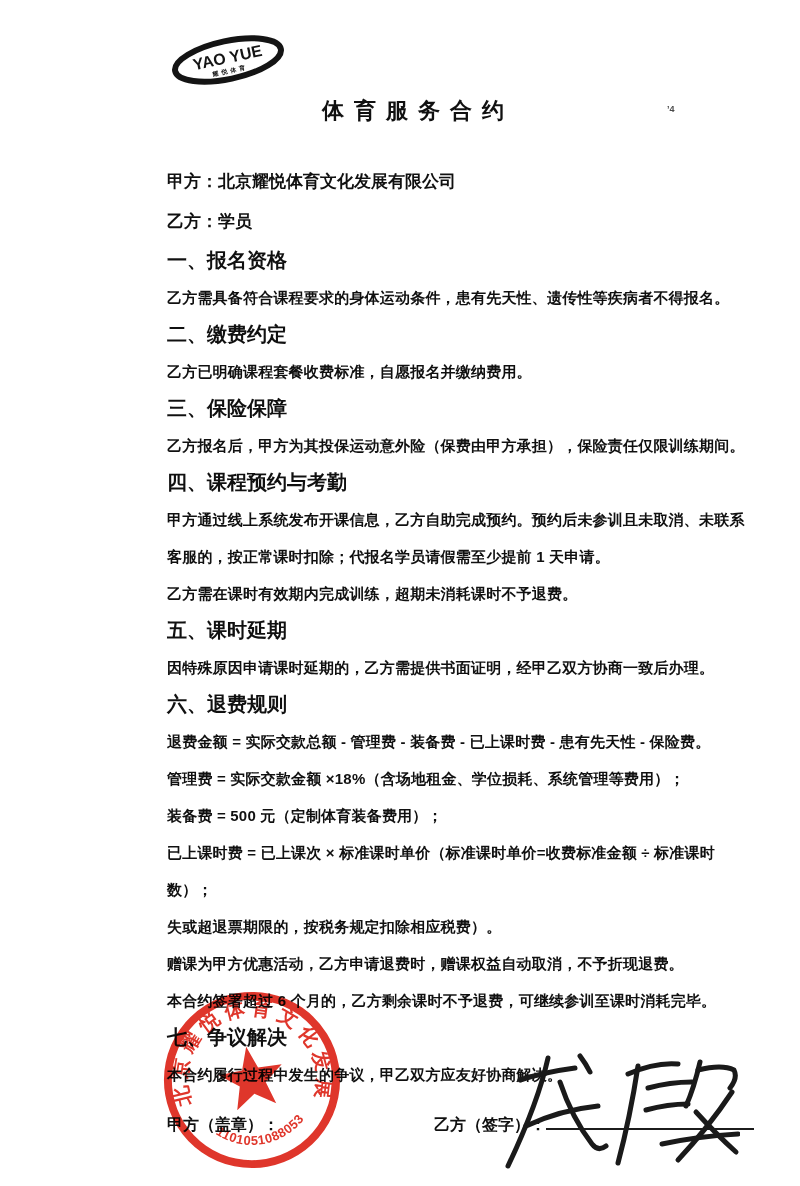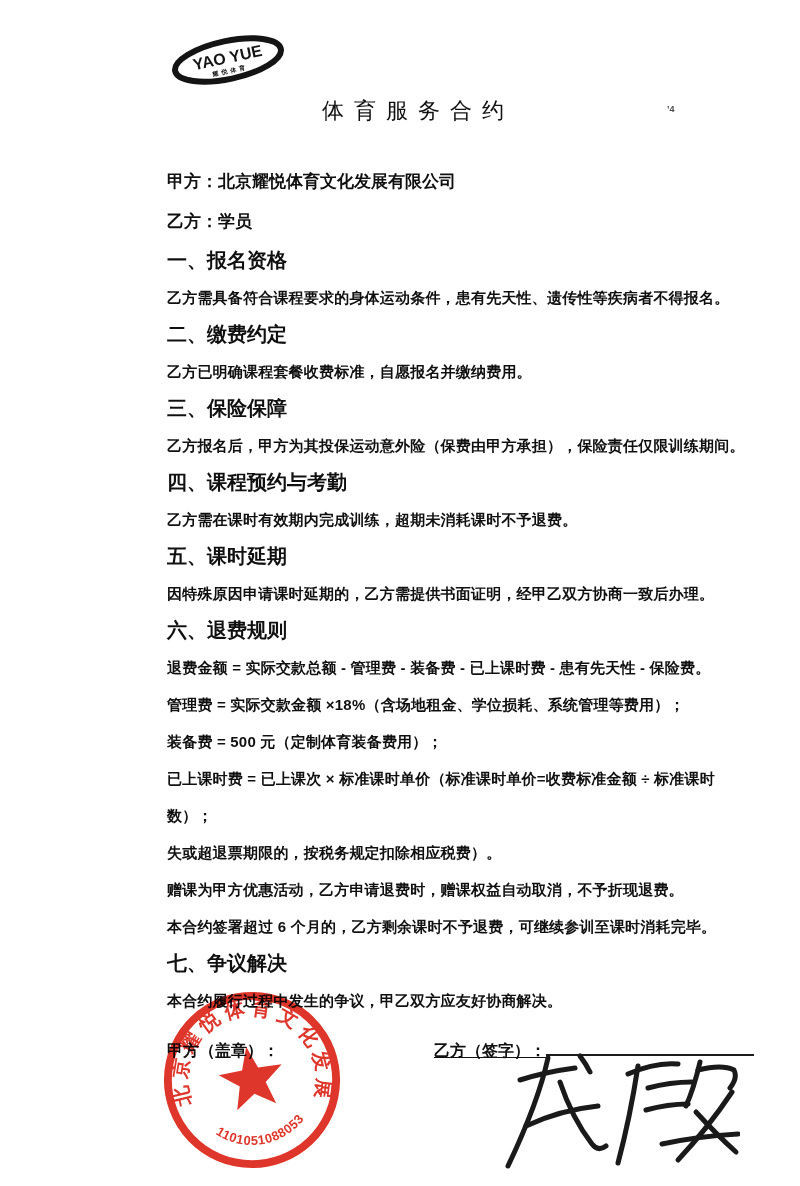--- a/index.html
+++ b/index.html
@@ -25,21 +25,21 @@
   
   .title-row {
     position: relative;
     height: 30px;
     text-align: center;
   }
   .doc-title {
     display: inline-block;
     transform: translateX(-43px);
     font-size: 22px;
-    font-weight: 400;
+    font-weight: 700;
     letter-spacing: 10px;
     line-height: 30px;
     white-space: nowrap;
   }
   .title-artifact {
     position: absolute;
     left: 500px; top: 8px;
     font-size: 9px;
     color: #4a4a4a;
     font-weight: 700;
@@ -70,21 +70,21 @@
   .sign-row {
     position: relative;
     margin-top: 22px;
     height: 40px;
     font-size: 16px;
     font-weight: 700;
   }
   .sign-label { line-height: 20px; white-space: nowrap; }
   .party-b-sign {
     position: absolute;
-    left: 267px; top: 0; text-decoration: underline;
+    left: 267px; top: 0;
   }
   .sign-underline {
     display: inline-block;
     width: 208px;
     height: 12px;
     border-bottom: 2px solid #1c1c1c;
     vertical-align: baseline;
   }
   
   .stamp {
@@ -130,20 +130,21 @@
     <div class="sec-h">一、报名资格</div>
     <div class="para">乙方需具备符合课程要求的身体运动条件，患有先天性、遗传性等疾病者不得报名。</div>
 
     <div class="sec-h">二、缴费约定</div>
     <div class="para">乙方已明确课程套餐收费标准，自愿报名并缴纳费用。</div>
 
     <div class="sec-h">三、保险保障</div>
     <div class="para">乙方报名后，甲方为其投保运动意外险（保费由甲方承担），保险责任仅限训练期间。</div>
 
     <div class="sec-h">四、课程预约与考勤</div>
+    <div class="para">甲方通过线上系统发布开课信息，乙方自助完成预约。预约后未参训且未取消、未联系客服的，按正常课时扣除；代报名学员请假需至少提前 1 天申请。</div>
     <div class="para">乙方需在课时有效期内完成训练，超期未消耗课时不予退费。</div>
 
     <div class="sec-h">五、课时延期</div>
     <div class="para">因特殊原因申请课时延期的，乙方需提供书面证明，经甲乙双方协商一致后办理。</div>
 
     <div class="sec-h">六、退费规则</div>
     <div class="para">退费金额 = 实际交款总额 - 管理费 - 装备费 - 已上课时费 - 患有先天性 - 保险费。</div>
     <div class="para">管理费 = 实际交款金额 ×18%（含场地租金、学位损耗、系统管理等费用）；</div>
     <div class="para">装备费 = 500 元（定制体育装备费用）；</div>
     <div class="para">已上课时费 = 已上课次 × 标准课时单价（标准课时单价=收费标准金额 ÷ 标准课时数）；</div>

